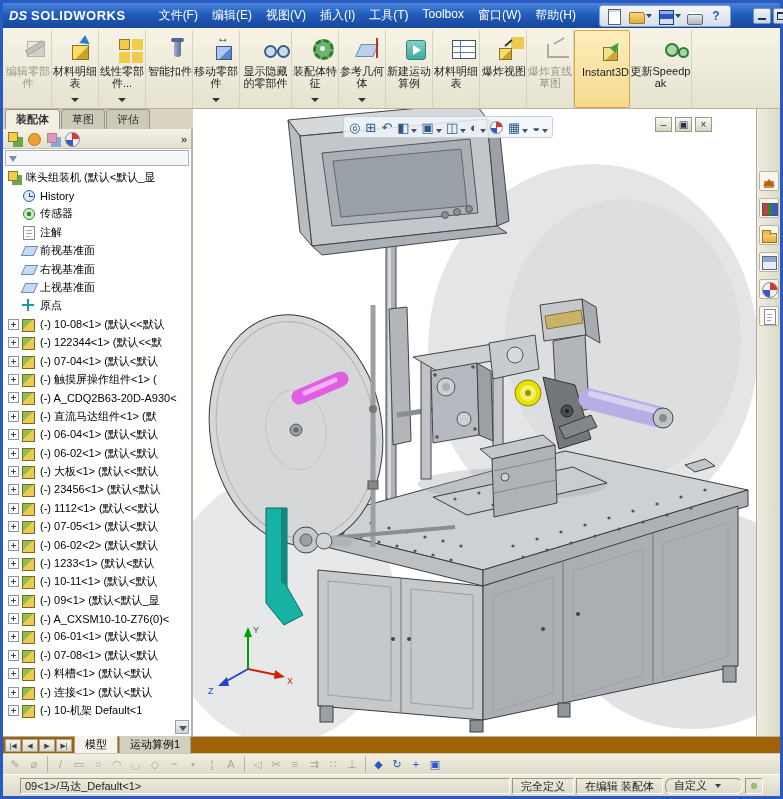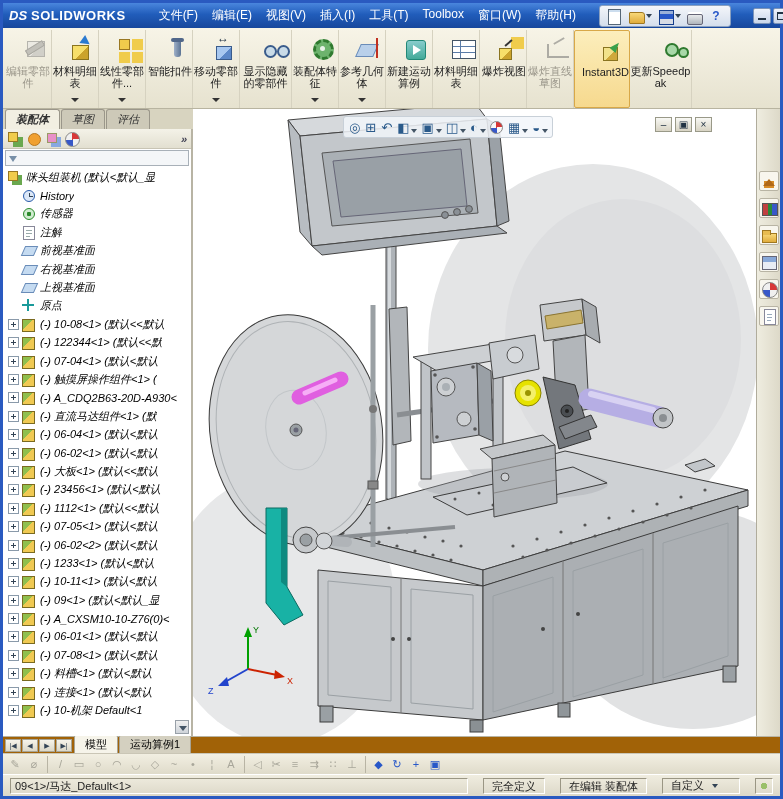--- a/index.html
+++ b/index.html
@@ -70,21 +70,21 @@
   .ic-explode::after { left:8px; top:7px; width:9px; height:2px; background:#333; transform:rotate(-40deg); }
   .ic-expline::before { left:4px; top:9px; width:20px; height:12px; border-left:2px solid #667; border-bottom:2px solid #667; }
   .ic-expline::after { left:10px; top:5px; width:12px; height:2px; background:#667; transform:rotate(-30deg); }
   .ic-i3d::before { left:4px; top:11px; width:13px; height:12px; background:linear-gradient(135deg,#f2e28a 55%,#cfa83c 0); border:1px solid #8a7420; }
   .ic-i3d::after { left:14px; top:2px; border:4px solid transparent; border-bottom:10px solid #3aa04a; transform:rotate(40deg); }
   .ic-spk::before { left:4px; top:8px; width:10px; height:10px; border:2px solid #2f7a2f; border-radius:50%; background:#a8d8a8; }
   .ic-spk::after { left:17px; top:12px; width:7px; height:7px; border:2px solid #2f7a2f; border-radius:50%; background:#a8d8a8; }
 
   
   .midrow { height:627px; flex:none; display:flex; }
-  .leftcol { width:190px; flex:none; display:flex; flex-direction:column; background:#d8d4c0;font-style:italic; }
+  .leftcol { width:190px; flex:none; display:flex; flex-direction:column; background:#d8d4c0; }
   .cmdtabs { height:20px; flex:none; display:flex; align-items:flex-end; padding-left:2px; }
   .ctab { font-size:11px; padding:2px 10px 2px; border:1px solid #9a968a; border-bottom:none; border-radius:3px 3px 0 0; background:#cdc9b8; margin-right:1px; color:#333; white-space:nowrap; }
   .ctab.active { background:#f2efe2; font-weight:bold; }
   .treepanel { flex:1; background:#fff; border-right:2px solid #b8b4a4; position:relative; display:flex; flex-direction:column; overflow:hidden; }
   .treehead { height:20px; flex:none; background:linear-gradient(#f4f2e8,#e2dfd0); display:flex; align-items:center; gap:3px; padding:0 4px; border-bottom:1px solid #c8c4b4; }
   .th { width:16px; height:16px; position:relative; }
   .th::before { content:""; position:absolute; }
   .th-tree::before { left:1px; top:1px; width:8px; height:8px; background:#f0cc4c; border:1px solid #977722; box-shadow:5px 5px 0 #6aa84f; }
   .th-prop::before { left:2px; top:2px; width:11px; height:11px; background:#f0a030; border:1px solid #b87820; border-radius:50%; }
   .th-config::before { left:2px; top:2px; width:8px; height:8px; background:#e890c8; border:1px solid #996; box-shadow:4px 4px 0 #88a8e0; }
@@ -154,24 +154,24 @@
   .tabnav { display:flex; gap:1px; padding:0 2px 1px; }
   .tn { width:16px; height:13px; background:linear-gradient(#f6f4ea,#dcd8c8); border:1px solid #a8a494; font-size:7px; display:flex; align-items:center; justify-content:center; color:#345; }
   .doctabs { display:flex; }
   .dtab { font-size:11px; padding:1px 10px; border:1px solid #a8a494; border-bottom:none; background:#d4d0c0; margin-right:1px; border-radius:2px 2px 0 0; white-space:nowrap; }
   .dtab.active { background:#f6f4ea; }
   .sketchbar { height:21px; flex:none; background:linear-gradient(#f2efe2,#dfdbca); display:flex; align-items:center; padding:0 3px; gap:1px; border-top:1px solid #cac6b6; }
   .sk { width:18px; height:17px; display:flex; align-items:center; justify-content:center; font-size:11px; color:#555; line-height:1; }
   .sk.dis { color:#a8a69a; }
   .sk.blue { color:#2858c8; }
   .sk.sep { border-left:1px solid #b8b4a4; margin-left:3px; padding-left:4px; width:22px; }
-  .statusbar { height:22px; flex:none; background:linear-gradient(#f0ede0,#dcd8c8); border-top:1px solid #fff; display:flex; align-items:center; padding:0 7px; gap:15px; font-size:11px; color:#222; }
+  .statusbar { height:22px; flex:none; background:linear-gradient(#f0ede0,#dcd8c8); border-top:1px solid #fff; display:flex; align-items:center; padding:0 17px; gap:2px; font-size:11px; color:#222; }
   .sb-left { flex:1; height:16px; line-height:15px; padding:0 4px; border:1px solid; border-color:#9a9684 #fff #fff #9a9684; overflow:hidden; white-space:nowrap; }
   .sb-seg { height:16px; line-height:15px; padding:0 8px; border:1px solid; border-color:#9a9684 #fff #fff #9a9684; white-space:nowrap; }
-  .sb-combo { display:flex; align-items:center; gap:8px; min-width:78px; }
+  .sb-combo { display:flex; align-items:center; gap:8px; min-width:78px;border-radius:7px; }
   .sb-caret { border:3px solid transparent; border-top:4px solid #345; margin-top:4px; }
   .sb-ico { width:18px; height:16px; border:1px solid; border-color:#9a9684 #fff #fff #9a9684;
     background:radial-gradient(circle at 8px 7px,#9ac06a 3px,transparent 3.5px); }
 </style>
 </head>
 <body>
 
 <div class="window">
 
   <div class="titlebar">

